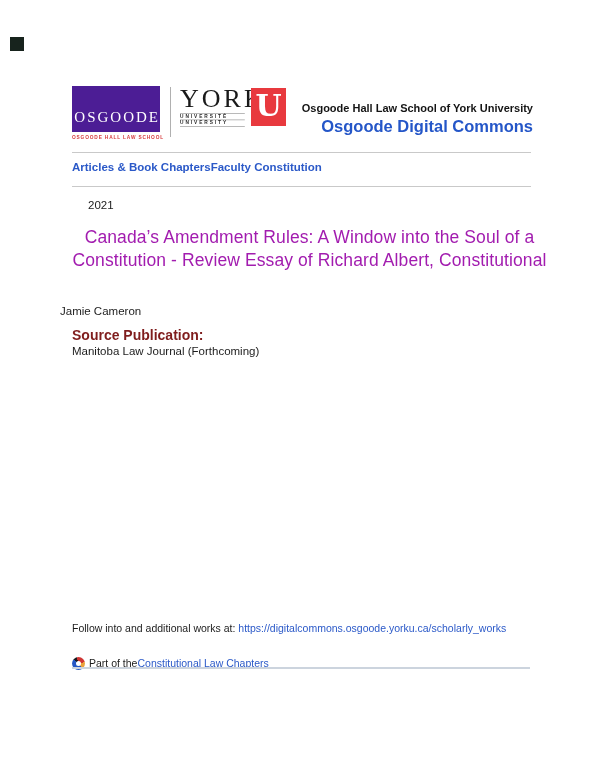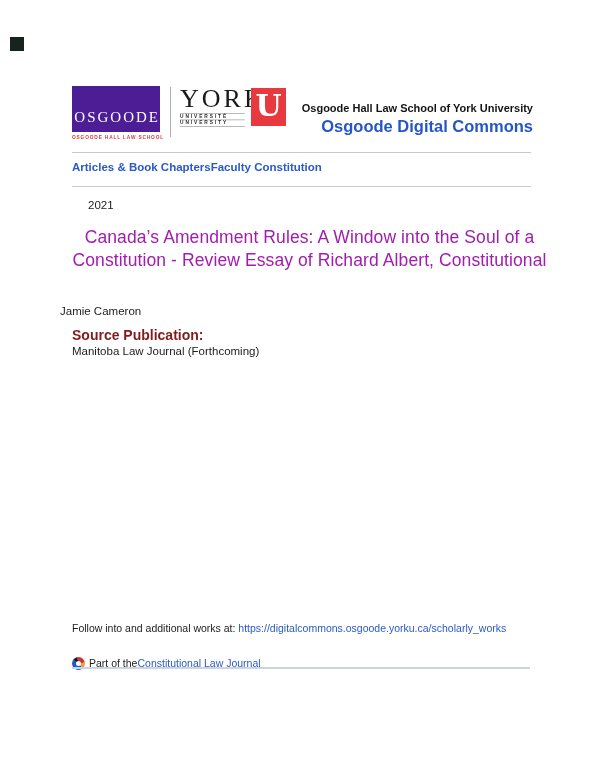--- a/index.html
+++ b/index.html
@@ -108,18 +108,18 @@
   <div class="source-label">Source Publication:</div>
   <div class="source-value">Manitoba Law Journal (Forthcoming)</div>
 
   <div class="follow-line">
     <span>Follow into and additional works at: </span><span class="footer-link">https://digitalcommons.osgoode.yorku.ca/scholarly_works</span>
   </div>
 
   <div class="commons-line">
     <span class="commons-icon"></span>
     <span>Part of the </span>
-    <span class="footer-link">Constitutional Law Journal</span>
+    <span class="footer-link">Constitutional Law Chapters</span>
   </div>
 
   <div class="rule-bottom"></div>
 
 </div>
 
 </body></html>

